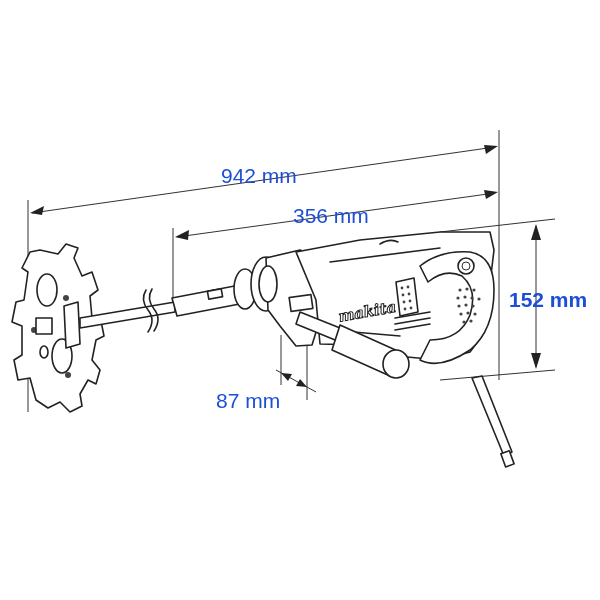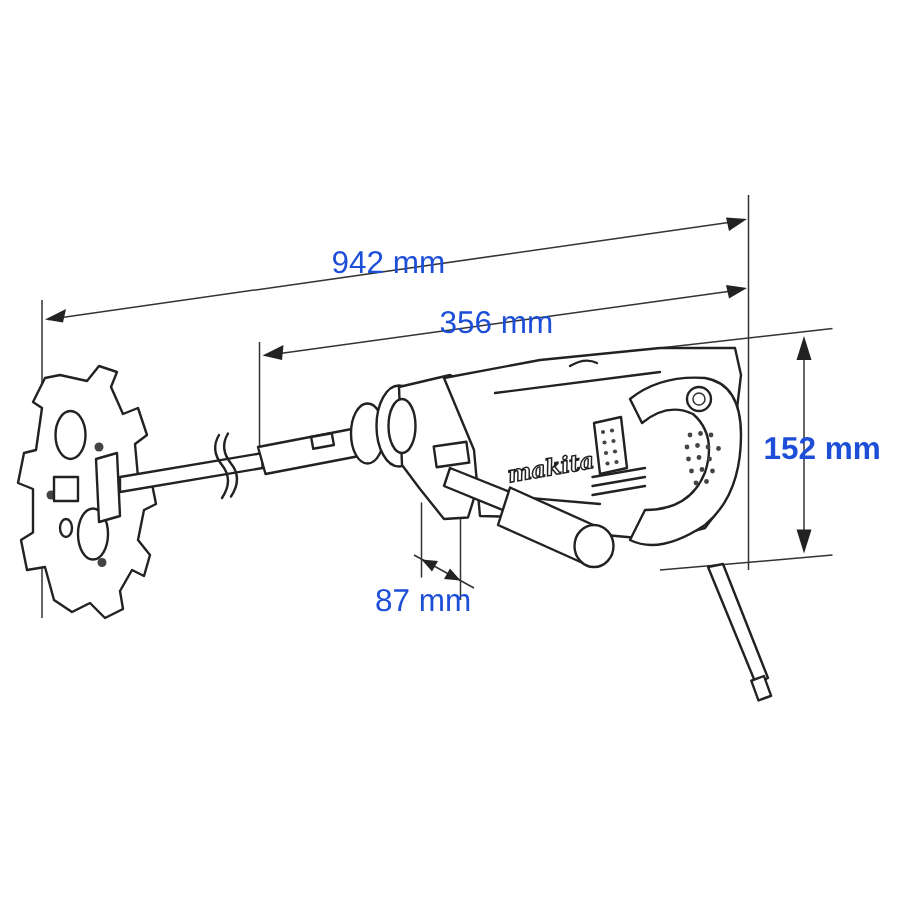--- a/index.html
+++ b/index.html
@@ -146,14 +146,14 @@
     <g>
       <path class="fillw" d="M472,378 L482,376 L512,452 L504,456 Z"></path>
       <rect class="fillw" x="503" y="452" width="9" height="14" transform="rotate(-20 507 459)"></rect>
     </g>
   </svg>
 
   
   <div class="dim-label" style="left:221px; top:165px;">942 mm</div>
   <div class="dim-label" style="left:293px; top:205px;">356 mm</div>
   <div class="dim-label" style="left:509px; top:289px;font-weight:bold;">152 mm</div>
-  <div class="dim-label" style="left:216px; top:390px;margin-left:34px;">87 mm</div>
+  <div class="dim-label" style="left:216px; top:390px;">87 mm</div>
 </div>
 
 </body></html>

